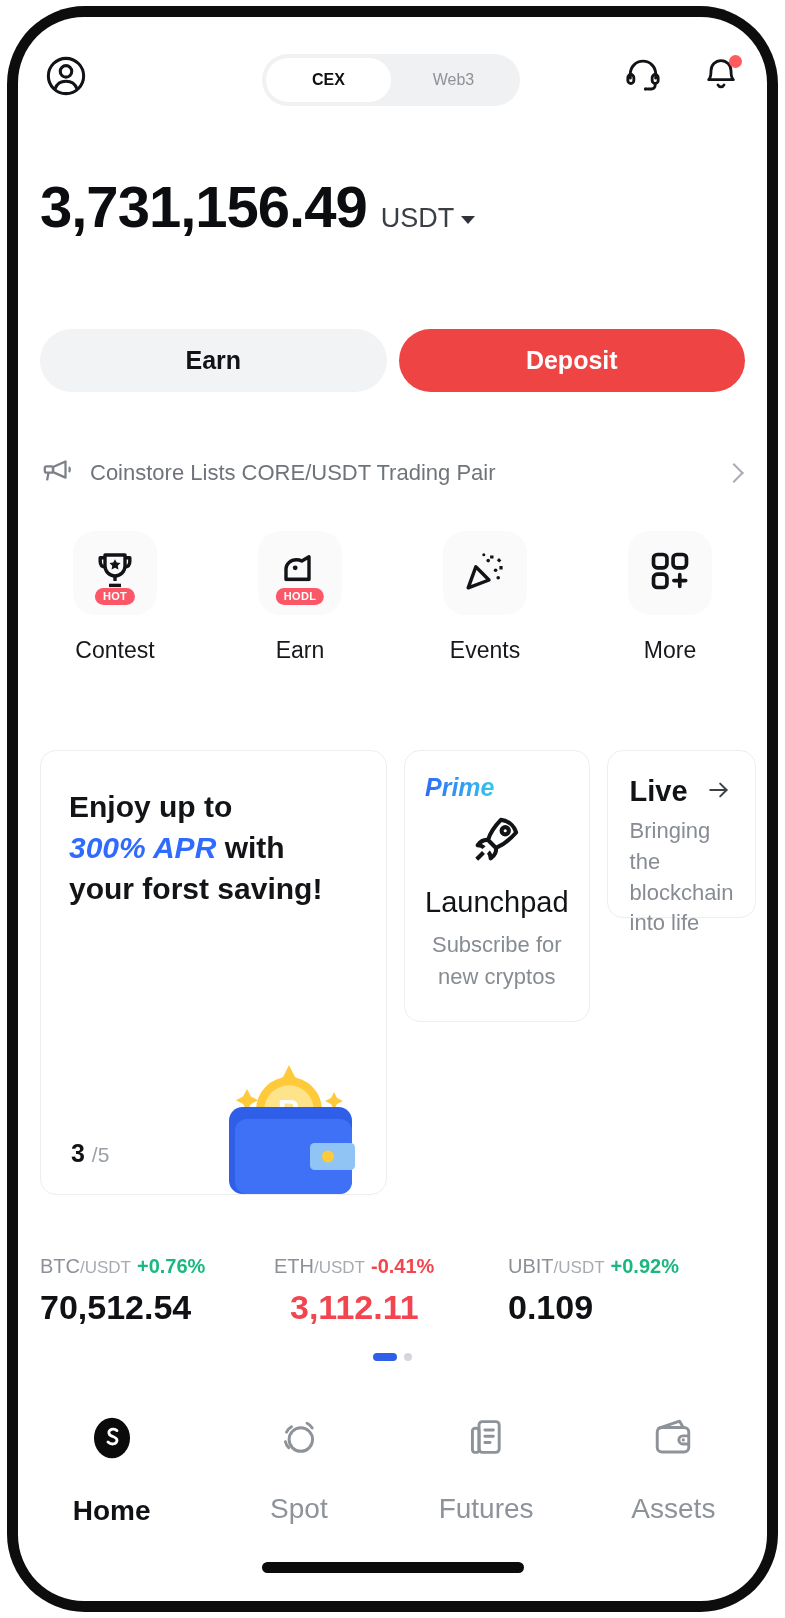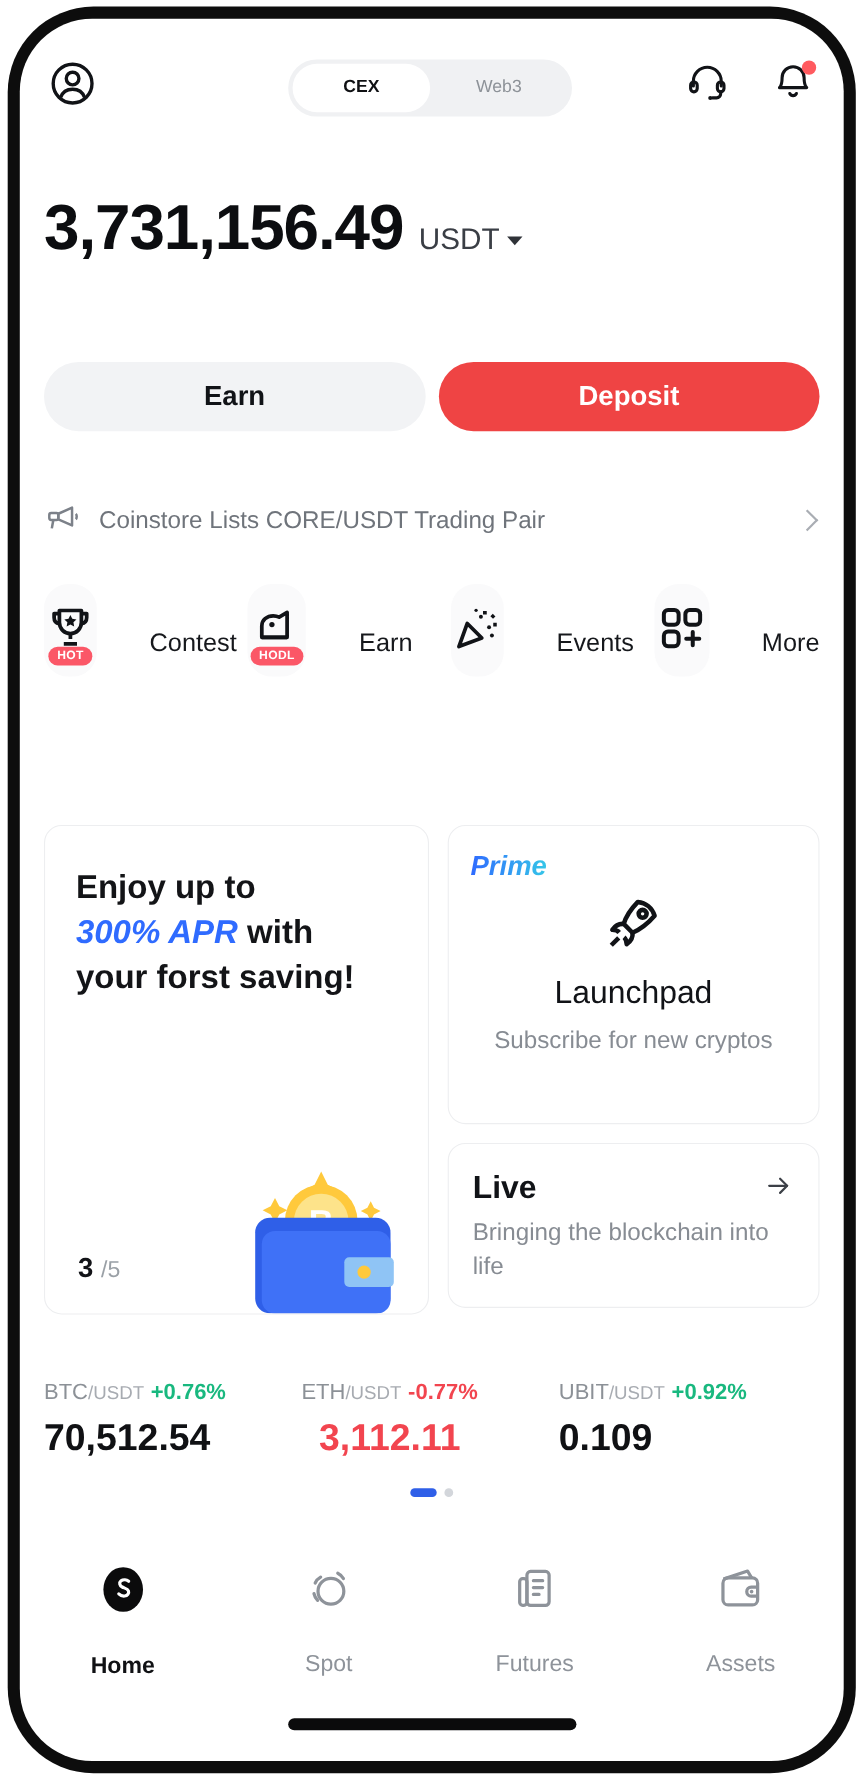--- a/index.html
+++ b/index.html
@@ -221,23 +221,22 @@
     position: absolute;
     top: 514px;
     left: 22px;
     right: 22px;
     display: flex;
     justify-content: space-between;
   }
   .quick-item {
     width: 150px;
     display: flex;
-    flex-direction: row;
-    align-items: center;
-    gap: 48px;
+    flex-direction: column;
+    align-items: center;
   }
   .quick-tile {
     position: relative;
     width: 84px;
     height: 84px;
     border-radius: 22px;
     background: #fafafb;
     display: flex;
     align-items: center;
     justify-content: center;
@@ -303,21 +302,20 @@
     position: absolute;
     right: 10px;
     bottom: 0;
     width: 180px;
     height: 180px;
   }
 
   .promo-right {
     width: 341px;
     display: flex;
-    flex-direction: column;
     gap: 17px;
   }
   .card-launch {
     height: 272px;
     padding: 22px 20px 0;
     display: flex;
     flex-direction: column;
     align-items: center;
     box-sizing: border-box;
   }
@@ -338,21 +336,21 @@
     color: #111317;
   }
   .launch-sub {
     margin-top: 10px;
     font-size: 22px;
     color: #878c93;
     text-align: center;
     line-height: 1.45;
   }
   .card-live {
-    height: 150px;
+    height: 168px;
     padding: 24px 22px;
     box-sizing: border-box;
   }
   .live-top {
     display: flex;
     align-items: center;
     justify-content: space-between;
   }
   .live-title {
     font-size: 29px;
@@ -424,21 +422,21 @@
     display: flex;
   }
   .nav-item {
     flex: 1;
     display: flex;
     flex-direction: column;
     align-items: center;
     gap: 14px;
   }
   .nav-label {
-    font-size: 21px;
+    font-size: 28px;
     color: #8e939a;
     margin-top: 16px;
   }
   .nav-item.active .nav-label {
     color: #101114;
     font-weight: 700;
   }
   .home-indicator {
     position: absolute;
     bottom: 28px;
@@ -663,21 +661,21 @@
 
       <div class="tickers">
         <div class="ticker">
           <div class="ticker-head">
             <span class="t-sym">BTC</span><span class="t-quote">/USDT</span><span class="t-chg up">+0.76%</span>
           </div>
           <div class="ticker-price">70,512.54</div>
         </div>
         <div class="ticker">
           <div class="ticker-head">
-            <span class="t-sym">ETH</span><span class="t-quote">/USDT</span><span class="t-chg down">-0.77%</span>
+            <span class="t-sym">ETH</span><span class="t-quote">/USDT</span><span class="t-chg down">-0.41%</span>
           </div>
           <div class="ticker-price neg">3,112.11</div>
         </div>
         <div class="ticker">
           <div class="ticker-head">
             <span class="t-sym">UBIT</span><span class="t-quote">/USDT</span><span class="t-chg up">+0.92%</span>
           </div>
           <div class="ticker-price">0.109</div>
         </div>
       </div>

